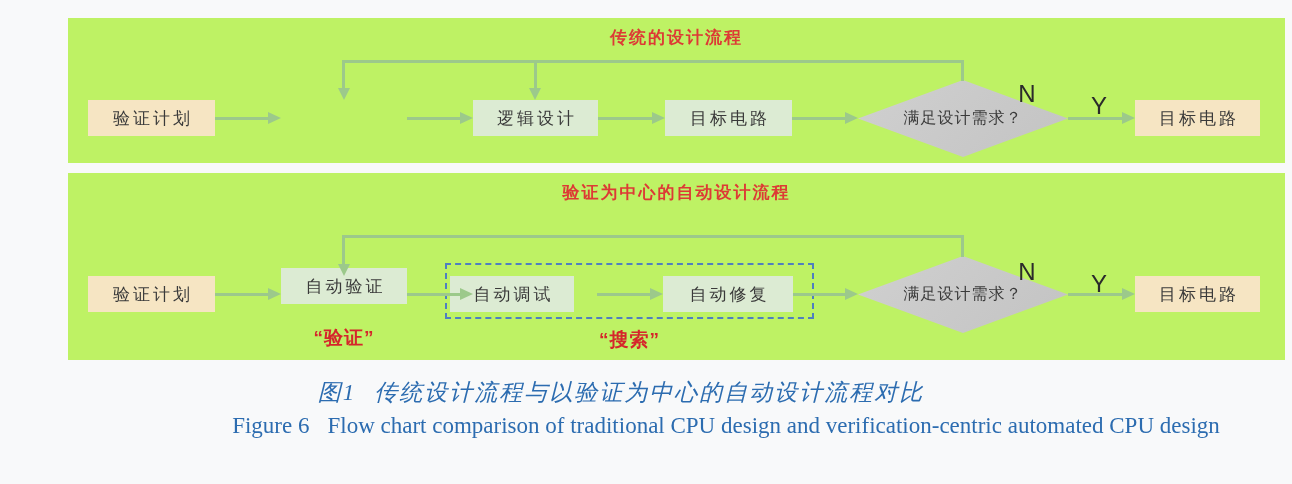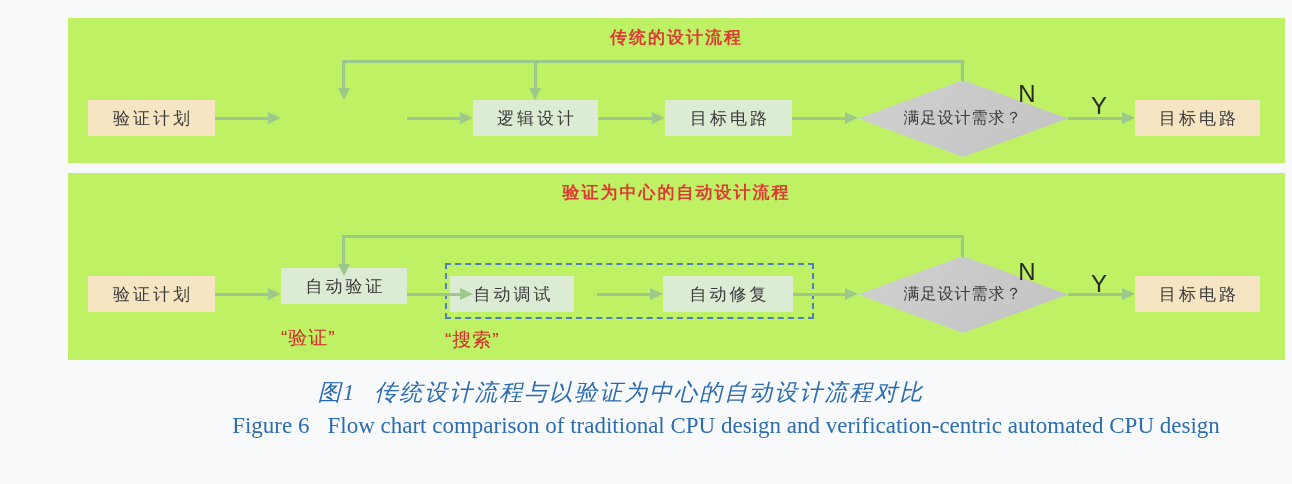--- a/index.html
+++ b/index.html
@@ -33,22 +33,22 @@
   .ah-r{position:absolute;width:0;height:0;border-style:solid;
     border-width:6px 0 6px 13px;border-color:transparent transparent transparent #9cc98b;}
   .ah-d{position:absolute;width:0;height:0;border-style:solid;
     border-width:12px 6px 0 6px;border-color:#9cc98b transparent transparent transparent;}
   .ny{position:absolute;width:30px;text-align:center;font-size:24px;color:#2b2b2b;}
   .dashed-group{
     position:absolute;left:377px;top:90px;width:369px;height:56px;
     border:2px dashed #4f7fc0;box-sizing:border-box;background:transparent;
   }
   .annotation{
-    position:absolute;text-align:left;color:#d5262b;
-    font-size:19px;font-weight:normal;letter-spacing:1px;
+    position:absolute;text-align:center;color:#d5262b;
+    font-size:19px;font-weight:bold;letter-spacing:1px;
   }
   .caption-zh{
     position:absolute;top:377px;left:0;width:1292px;text-align:center;
     color:#2c6cb0;font-size:23px;font-style:italic;letter-spacing:2px;
     font-family:"Liberation Serif",serif;transform:translateX(-25px);
   }
   .caption-en{
     position:absolute;top:413px;left:0;width:1292px;text-align:center;
     color:#2c6cb0;font-size:23px;font-family:"Liberation Serif",serif;
     transform:translateX(80px);

